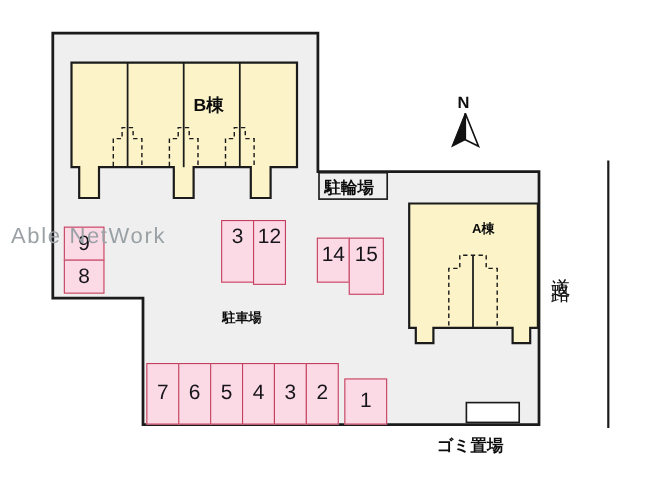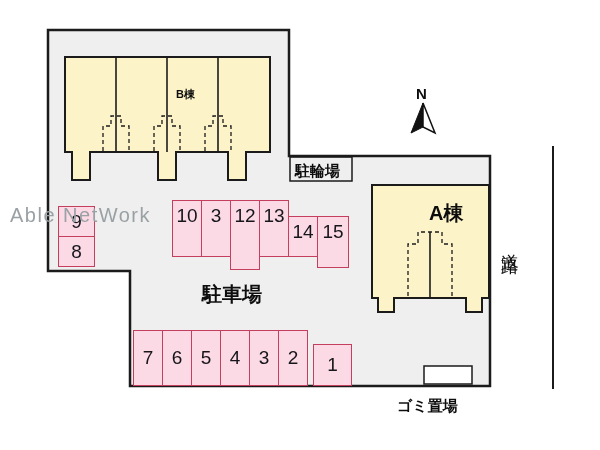--- a/index.html
+++ b/index.html
@@ -51,35 +51,33 @@
 
     <rect class="thin" x="290" y="157" width="62" height="24"></rect>
 
     <rect class="whitebox" x="424" y="366" width="48" height="18"></rect>
 
     <path class="needle-dark" d="M423,103 L411,133 L423,127 Z"></path>
     <path class="needle-light" d="M423,103 L435,133 L423,127 Z"></path>
   </svg>
 
   <div class="lbl bold" style="left:416px;top:85px;font-size:15px;">N</div>
-  <div class="lbl bold" style="left:176px;top:88px;font-size:11px;">B棟</div>
-  <div class="lbl bold" style="left:429px;top:202px;font-size:20px;">A棟</div>
+  <div class="lbl bold" style="left:176px;top:88px;font-size:16px;">B棟</div>
+  <div class="lbl bold" style="left:429px;top:202px;font-size:12px;">A棟</div>
   <div class="lbl bold" style="left:295px;top:162px;font-size:15px;">駐輪場</div>
-  <div class="lbl bold" style="left:202px;top:283px;font-size:20px;">駐車場</div>
+  <div class="lbl bold" style="left:202px;top:283px;font-size:12px;">駐車場</div>
   <div class="lbl" id="road-label" style="left:499px;top:239px;font-size:18px;">道路</div>
   <div class="lbl bold" style="left:397px;top:398px;font-size:15px;font-family:Liberation Serif, serif;">ゴミ置場</div>
   <div id="watermark">Able NetWork</div>
 
   <div class="space" style="left:58px;top:206px;width:37px;height:31px;">9</div>
   <div class="space" style="left:58px;top:236px;width:37px;height:31px;">8</div>
 
-  <div class="space top" style="left:172px;top:200px;width:30px;height:57px;">10</div>
   <div class="space top" style="left:201px;top:200px;width:30px;height:57px;">3</div>
-  <div class="space top" style="left:230px;top:200px;width:30px;height:70px;">12</div>
-  <div class="space top" style="left:259px;top:200px;width:30px;height:57px;">13</div>
+  <div class="space top" style="left:230px;top:200px;width:30px;height:59px;">12</div>
 
   <div class="space top" style="left:288px;top:216px;width:30px;height:41px;">14</div>
   <div class="space top" style="left:317px;top:216px;width:32px;height:52px;">15</div>
 
   <div class="space" style="left:133px;top:330px;width:30px;height:56px;">7</div>
   <div class="space" style="left:162px;top:330px;width:30px;height:56px;">6</div>
   <div class="space" style="left:191px;top:330px;width:30px;height:56px;">5</div>
   <div class="space" style="left:220px;top:330px;width:30px;height:56px;">4</div>
   <div class="space" style="left:249px;top:330px;width:30px;height:56px;">3</div>
   <div class="space" style="left:278px;top:330px;width:30px;height:56px;">2</div>

